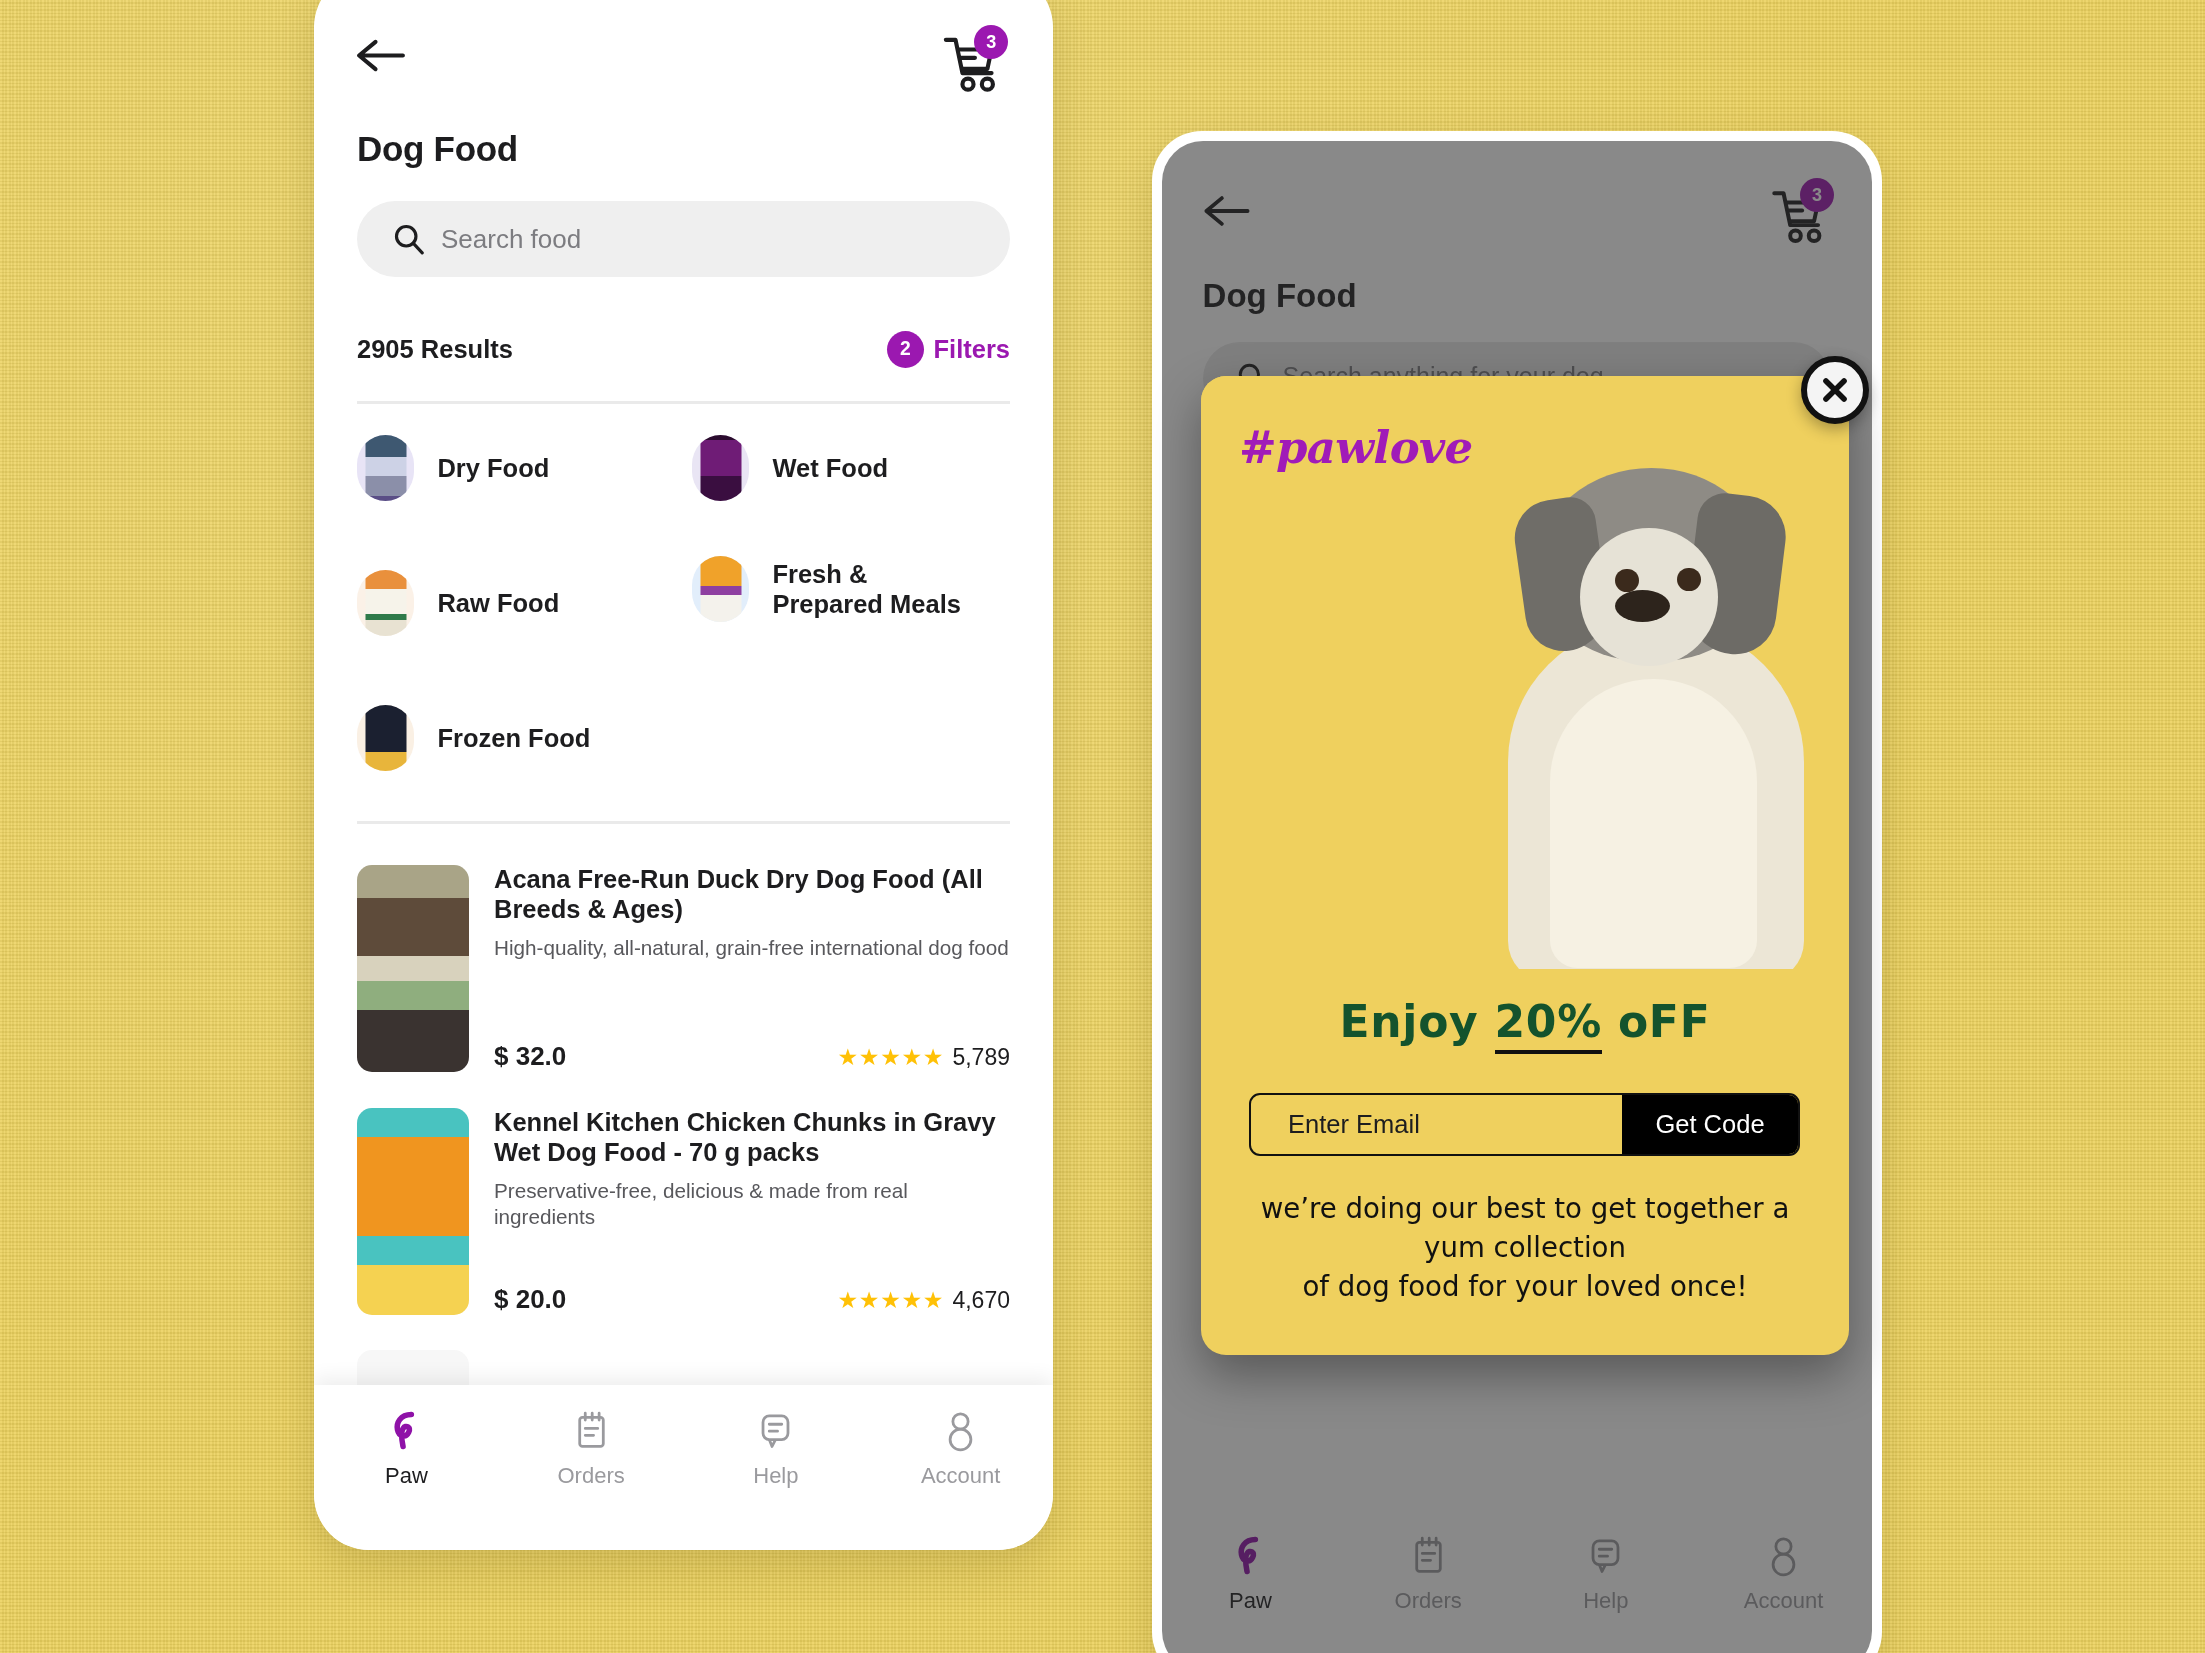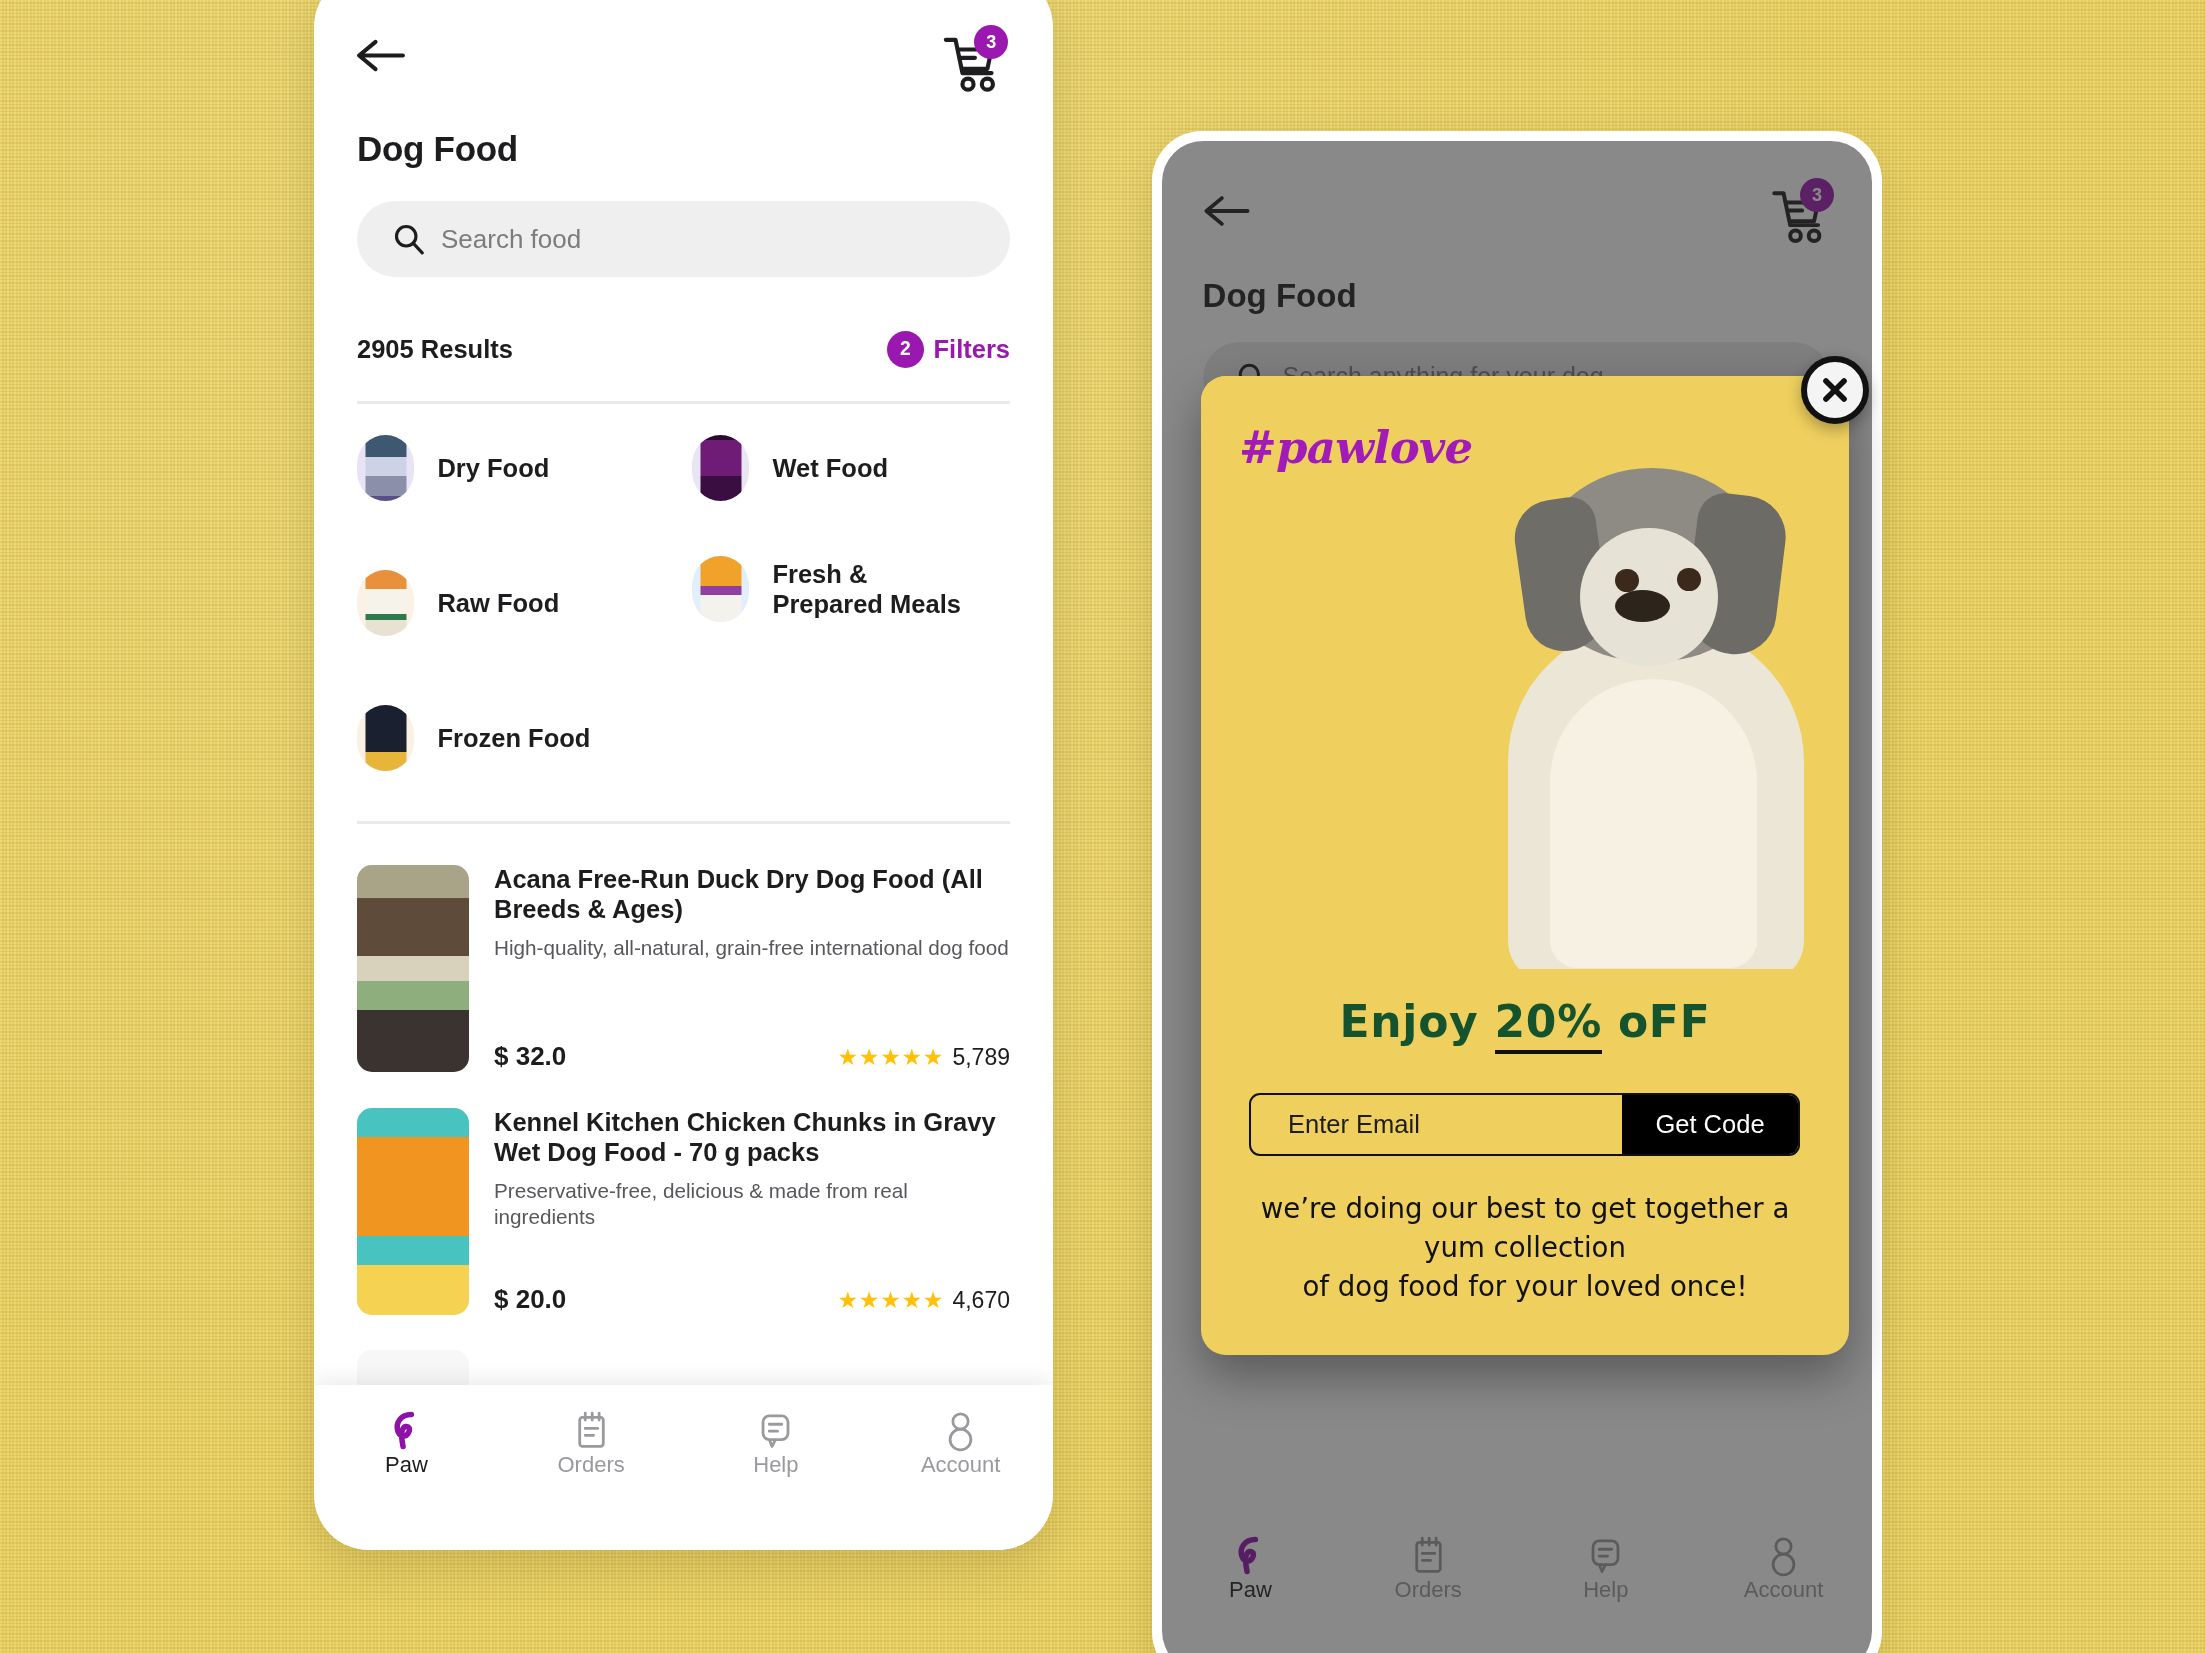--- a/index.html
+++ b/index.html
@@ -91,21 +91,21 @@
   .stars{font-size:23px;color:#ffc106;letter-spacing:0.7px;line-height:1;}
   .rate-count{font-size:23px;color:#1d1d1f;}
 
   
   .bottomnav{
     position:absolute;left:0;bottom:0;width:739px;height:165px;background:#fff;
     box-shadow:0 -6.9px 20.7px rgba(0,0,0,.07);
     display:flex;align-items:flex-start;justify-content:space-around;padding-top:23.4px;
     box-sizing:border-box;border-radius:0 0 55px 55px;
   }
-  .navitem{width:124px;display:flex;flex-direction:column;align-items:center;cursor:pointer;}
+  .navitem{width:124px;display:flex;flex-direction:column;align-items:center;gap:11px;cursor:pointer;}
   .navlabel{font-size:22px;color:#9a9a9e;}
   .navitem.active .navlabel{color:#1d1d1f;}
 
   
   #phone-right{
     position:absolute;left:1152px;top:131px;width:730px;height:1551px;
     background:#fff;border-radius:50px;padding:9.6px;box-sizing:border-box;z-index:5;
     box-shadow:0 16.5px 41px rgba(90,70,10,.18);
   }
   #phone-right-screen{

